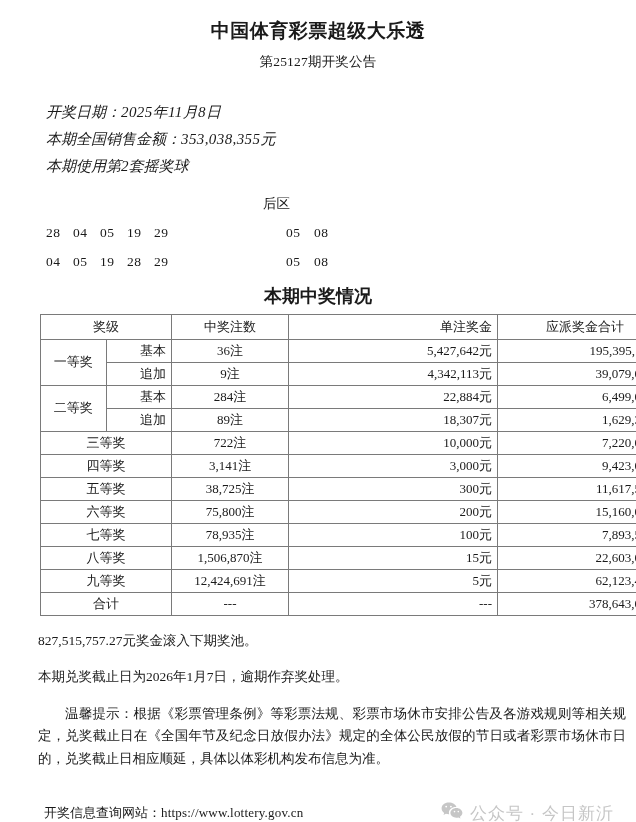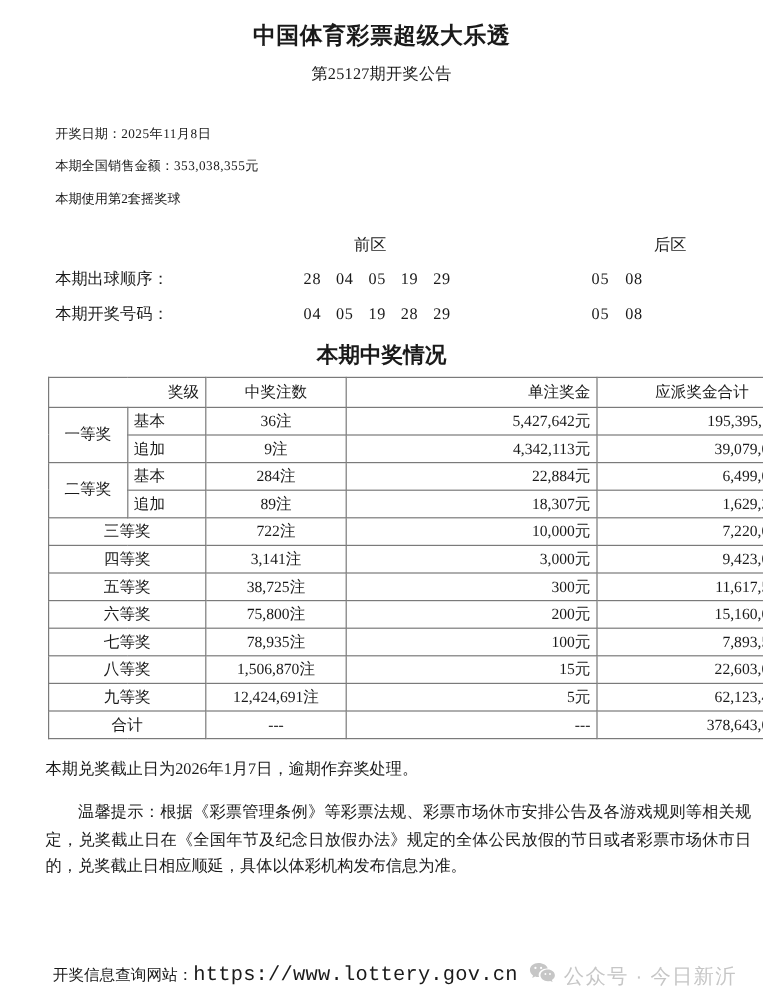--- a/index.html
+++ b/index.html
@@ -37,24 +37,25 @@
     margin: 8px 0 0 0;
     letter-spacing: 0.2px;
   }
 
   
   .info-block {
     margin: 30px 0 0 0;
     padding-left: 46px;
   }
   .info-line {
-    font-size: 11px;
+    font-size: 15px;
     line-height: 22px;
     margin-bottom: 5px;
     white-space: nowrap;
+    font-style: italic;
   }
   .num { font-family: "Liberation Serif", serif; letter-spacing: 0.4px; }
 
   
   .zone-wrap {
     margin-top: 12px;
     padding-left: 46px;
     padding-right: 40px;
   }
   .zone-row {
@@ -94,25 +95,25 @@
   }
   table.prize th,
   table.prize td {
     border: 1px solid #7a7a7a;
     padding: 1px 5px;
     height: 20px;
     line-height: 18px;
   }
   table.prize th {
     font-weight: normal;
-    text-align: right;
+    text-align: center;
     height: 22px;
   }
   .c-grade  { width: 120px; text-align: center; }
-  .c-sub    { width: 42px;  text-align: left; }
+  .c-sub    { width: 42px;  text-align: right; }
   .c-count  { width: 106px; text-align: center; }
   .c-single { width: 198px; text-align: right; }
   .c-total  { width: 164px; text-align: right; }
   td.grade-name { text-align: center; }
   td.span2 { text-align: center; }
   .outer-top    { border-top: 2px solid #555; }
   .outer-bottom { border-bottom: 2px solid #555; }
 
   
   .para-block { padding: 0 10px 0 38px; }
@@ -137,22 +138,22 @@
     display: flex;
     align-items: center;
     padding-left: 44px;
     padding-right: 22px;
   }
   .footer-left {
     font-size: 13px;
     white-space: nowrap;
   }
   .footer-url {
-    font-family: Liberation Mono, monospace;
-    font-size: 17px;
+    font-family: Liberation Serif, serif;
+    font-size: 13px;
     letter-spacing: 0.2px;
   }
   .watermark {
     margin-left: auto;
     display: flex;
     align-items: center;
     gap: 7px;
     color: #c6c6c6;
     font-size: 17px;
     font-family: "Liberation Sans", sans-serif;
@@ -175,34 +176,31 @@
     </div>
     <div class="info-line">
       <span>本期全国销售金额：</span><span class="num">353,038,355元</span>
     </div>
     <div class="info-line">本期使用第2套摇奖球</div>
   </div>
 
   <div class="zone-wrap">
     <div class="zone-row zone-head">
       <div class="zone-label-col"></div>
-      <div class="zone-front-col">前区</div>
       <div class="zone-back-col">后区</div>
     </div>
     <div class="zone-row">
-      <div class="zone-label-col">本期出球顺序：</div>
       <div class="zone-front-col balls">
         <span>28</span><span>04</span><span>05</span><span>19</span><span>29</span>
       </div>
       <div class="zone-back-col balls balls-back">
         <span>05</span><span>08</span>
       </div>
     </div>
     <div class="zone-row">
-      <div class="zone-label-col">本期开奖号码：</div>
       <div class="zone-front-col balls">
         <span>04</span><span>05</span><span>19</span><span>28</span><span>29</span>
       </div>
       <div class="zone-back-col balls balls-back">
         <span>05</span><span>08</span>
       </div>
     </div>
   </div>
 
   <div class="section-title">本期中奖情况</div>
@@ -290,20 +288,21 @@
           <td class="span2 outer-bottom" colspan="2">合计</td>
           <td class="c-count outer-bottom">---</td>
           <td class="c-single outer-bottom">---</td>
           <td class="c-total outer-bottom">378,643,013元</td>
         </tr>
       </tbody>
     </table>
   </div>
 
   <div class="para-block">
+    <p class="para gap">827,515,757.27元奖金滚入下期奖池。</p>
     <p class="para gap">本期兑奖截止日为2026年1月7日，逾期作弃奖处理。</p>
     <p class="para indent gap">温馨提示：根据《彩票管理条例》等彩票法规、彩票市场休市安排公告及各游戏规则等相关规定，兑奖截止日在《全国年节及纪念日放假办法》规定的全体公民放假的节日或者彩票市场休市日的，兑奖截止日相应顺延，具体以体彩机构发布信息为准。</p>
   </div>
 
   <div class="footer">
     <div class="footer-left">
       <span>开奖信息查询网站：</span><span class="footer-url">https://www.lottery.gov.cn</span>
     </div>
     <div class="watermark">
       <span class="wechat-icon">

